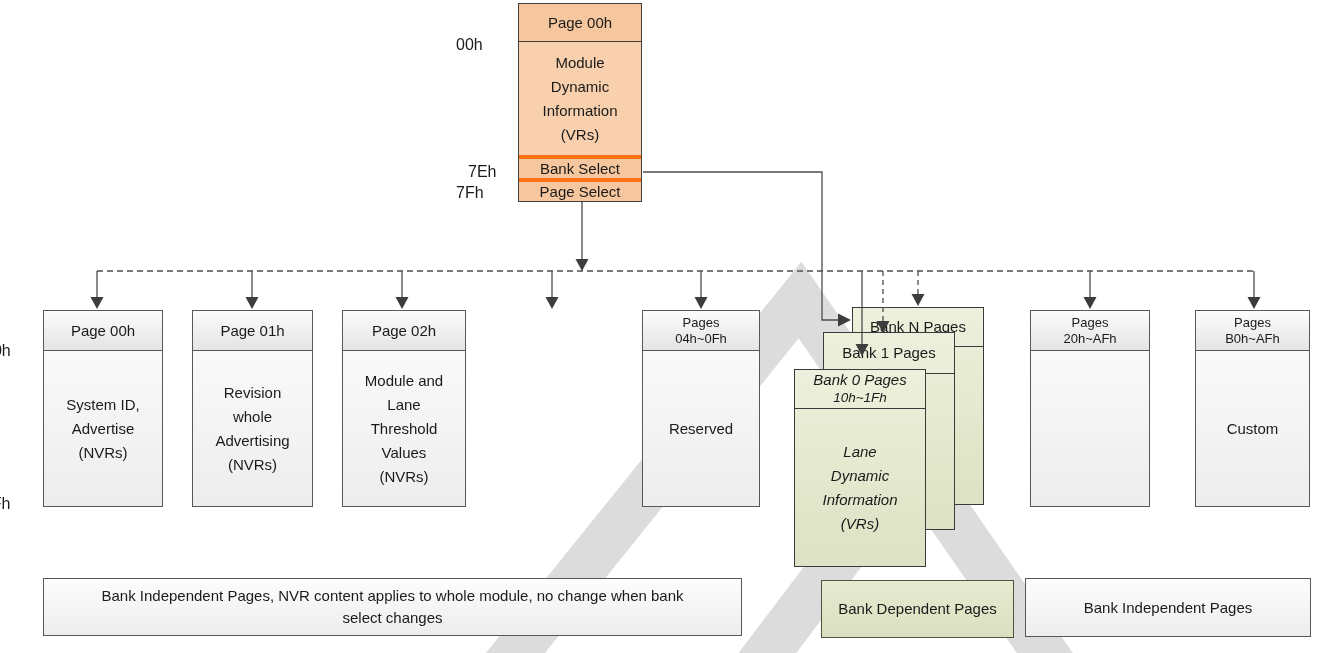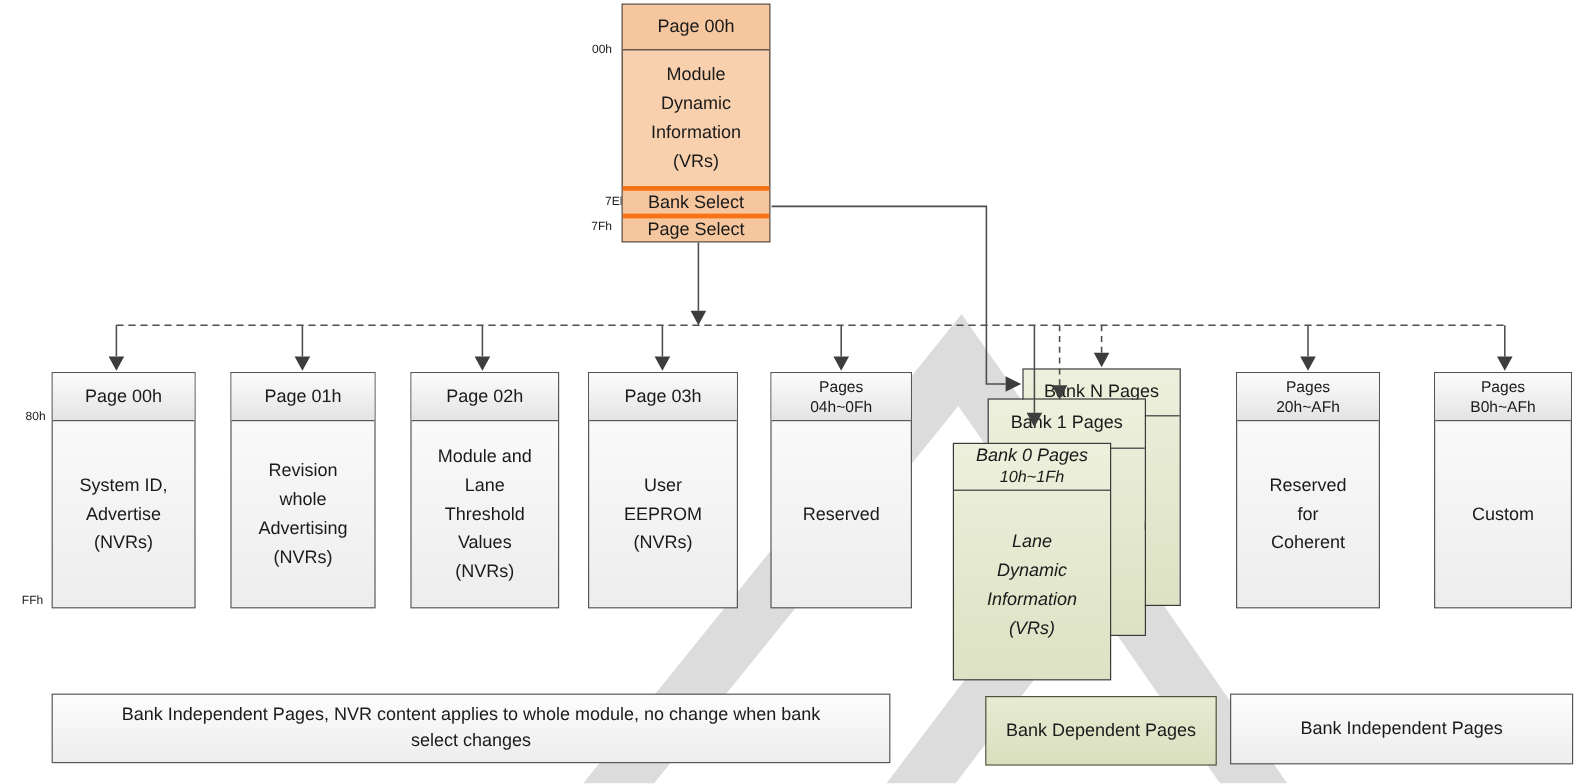--- a/index.html
+++ b/index.html
@@ -19,21 +19,21 @@
   
   .topbox{left:518px;top:3px;width:124px;height:199px;border:1px solid #3f3f3f;z-index:2;
           display:flex;flex-direction:column;background:var(--orange-body);}
   .topbox .hd{height:39px;border-bottom:1px solid #3f3f3f;background:var(--orange);
           display:flex;align-items:center;justify-content:center;font-size:15px;}
   .topbox .bd{height:119px;display:flex;align-items:center;justify-content:center;
           text-align:center;font-size:15px;line-height:24px;padding:0 18px;}
   .topbox .rw{height:20px;border-top:4px solid #f97316;background:var(--orange);
           display:flex;align-items:center;justify-content:center;font-size:15px;}
   
-  .addr{position:absolute;font-size:10px;text-align:right;width:54px;}
+  .addr{position:absolute;font-size:16px;width:54px;}
   
   .pbox{top:310px;height:197px;border:1px solid #585858;z-index:2;
         display:flex;flex-direction:column;background:linear-gradient(#fdfdfd,#ededed);}
   .pbox .hd{height:39px;border-bottom:1px solid #585858;background:linear-gradient(#fcfcfc,#e4e4e4);
         display:flex;flex-direction:column;align-items:center;justify-content:center;
         font-size:15px;line-height:18px;text-align:center;}
   .pbox.hdr2 .hd{font-size:13px;line-height:16px;}
   .pbox .bd{flex:1;display:flex;align-items:center;justify-content:center;text-align:center;
         font-size:15px;line-height:24px;padding:0 20px;}
   
@@ -87,40 +87,32 @@
       </div>
     <div class="bd">Revision whole Advertising (NVRs)</div>
   </div>
   <div class="abs pbox" style="left:342px;width:124px;">
     <div class="hd">
         <div>Page 02h</div>
         <div></div>
       </div>
     <div class="bd">Module and Lane Threshold Values (NVRs)</div>
   </div>
-  <div class="abs pbox" style="left:490px;width:125px;">
-    <div class="hd">
-        <div>Page 03h</div>
-        <div></div>
-      </div>
-    <div class="bd">User EEPROM (NVRs)</div>
-  </div>
   <div class="abs pbox hdr2" style="left:642px;width:118px;">
     <div class="hd">
         <div>Pages</div>
         <div>04h~0Fh</div>
       </div>
     <div class="bd">Reserved</div>
   </div>
   <div class="abs pbox hdr2" style="left:1030px;width:120px;">
     <div class="hd">
         <div>Pages</div>
         <div>20h~AFh</div>
       </div>
-    <div class="bd">Reserved for Coherent</div>
   </div>
   <div class="abs pbox hdr2" style="left:1195px;width:115px;">
     <div class="hd">
         <div>Pages</div>
         <div>B0h~AFh</div>
       </div>
     <div class="bd">Custom</div>
   </div>
 
   <div class="abs bank" style="left:852px;top:307px;z-index:2;">

